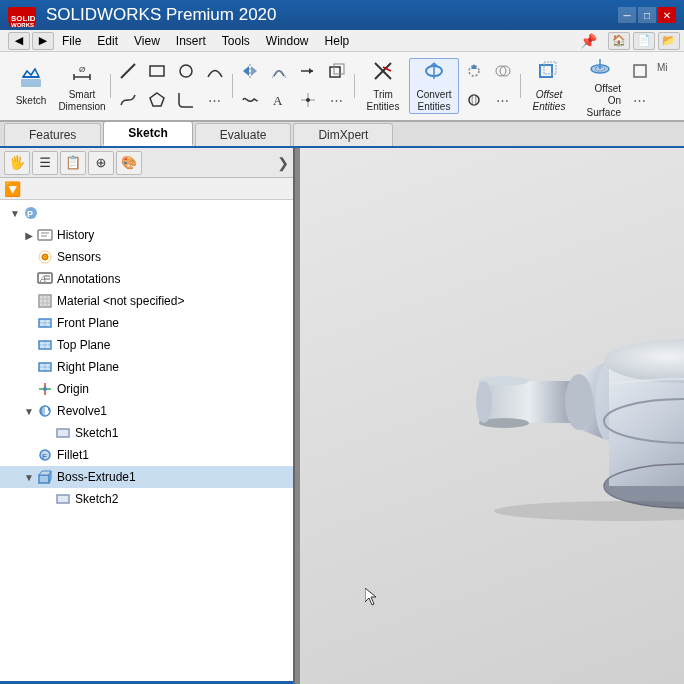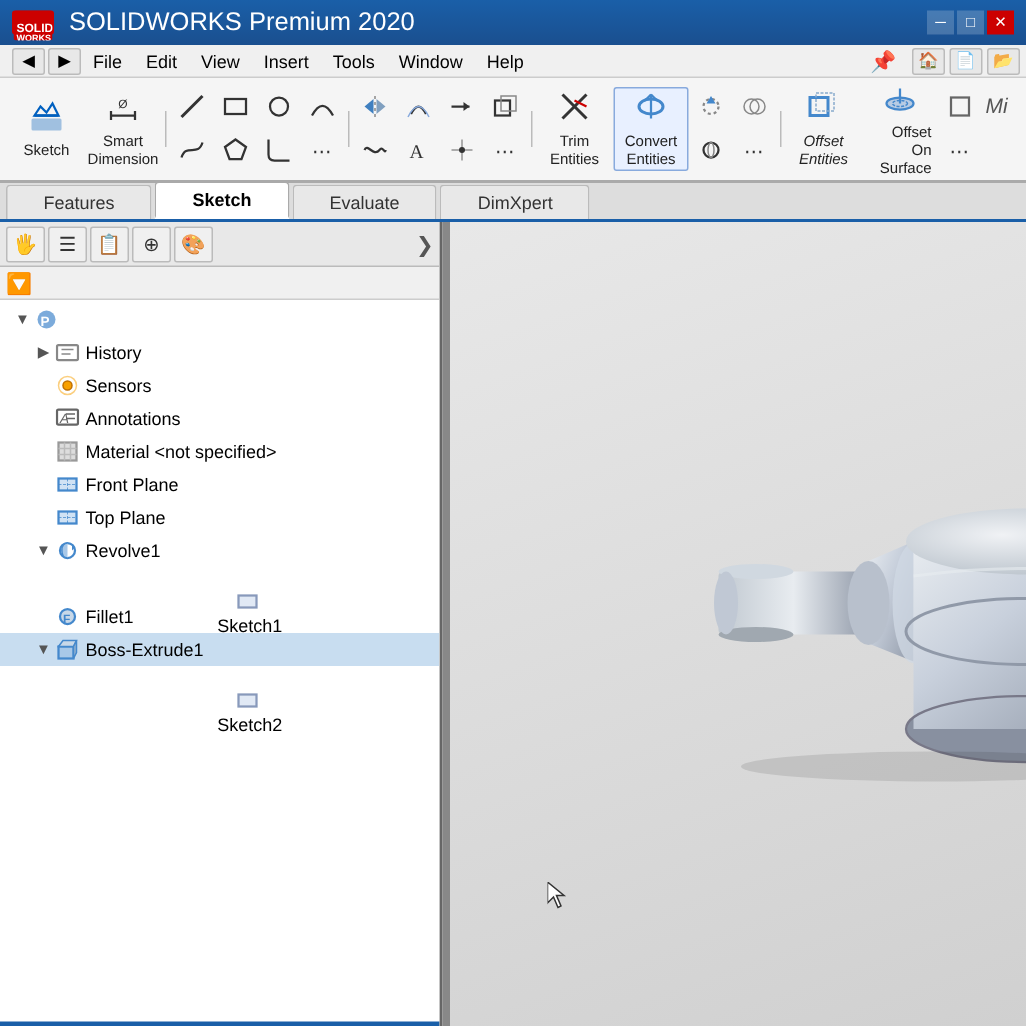--- a/index.html
+++ b/index.html
@@ -287,21 +287,21 @@
       align-items: center;
       justify-content: center;
       font-size: 13px;
       flex-shrink: 0;
       margin-right: 3px;
     }
     .tree-label {
       font-size: 12px;
     }
     .indent-1 { padding-left: 22px; }
-    .indent-2 { padding-left: 40px; flex-direction: column; }
+    .indent-2 { padding-left: 40px; }
 
     
     #resize-handle {
       width: 5px;
       background: #888;
       cursor: col-resize;
     }
 
     
     #view-area {
@@ -587,21 +587,21 @@
             <rect x="3" y="3" width="12" height="12" fill="none" stroke="#666" stroke-width="1.5"></rect>
           </svg>
       </div>
       <div class="toolbar-btn" style="min-width:26px; height:26px;">
         <svg width="18" height="18" viewBox="0 0 18 18">
             <text x="2" y="14" font-size="13" fill="#333">⋯</text>
           </svg>
       </div>
     </div>
 
-    <div style="font-size:14px; color:#555; padding:2px; align-self:flex-start; margin-top:4px;font-style:italic;">Mi</div>
+    <div style="font-size:10px; color:#555; padding:2px; align-self:flex-start; margin-top:4px;">Mi</div>
   </div>
 </div>
 
 <div id="tab-strip">
   <div class="tab">Features</div>
   <div class="tab active">Sketch</div>
   <div class="tab">Evaluate</div>
   <div class="tab">DimXpert</div>
 </div>
 
@@ -701,21 +701,43 @@
         <span class="tree-icon">
           <svg width="16" height="16" viewBox="0 0 16 16">
             <rect x="2" y="4" width="12" height="8" fill="rgba(100,160,220,0.3)" stroke="#4488cc" stroke-width="1.5"></rect>
             <line x1="8" y1="4" x2="8" y2="12" stroke="#4488cc" stroke-width="0.5" stroke-dasharray="2,1"></line>
             <line x1="2" y1="8" x2="14" y2="8" stroke="#4488cc" stroke-width="0.5" stroke-dasharray="2,1"></line>
           </svg>
         </span>
         <span class="tree-label">Top Plane</span>
       </div>
 
-
+      <div class="tree-item indent-1">
+        <span class="tree-expand"></span>
+        <span class="tree-icon">
+          <svg width="16" height="16" viewBox="0 0 16 16">
+            <rect x="2" y="4" width="12" height="8" fill="rgba(100,160,220,0.3)" stroke="#4488cc" stroke-width="1.5"></rect>
+            <line x1="8" y1="4" x2="8" y2="12" stroke="#4488cc" stroke-width="0.5" stroke-dasharray="2,1"></line>
+            <line x1="2" y1="8" x2="14" y2="8" stroke="#4488cc" stroke-width="0.5" stroke-dasharray="2,1"></line>
+          </svg>
+        </span>
+        <span class="tree-label">Right Plane</span>
+      </div>
+
+      <div class="tree-item indent-1">
+        <span class="tree-expand"></span>
+        <span class="tree-icon">
+          <svg width="16" height="16" viewBox="0 0 16 16">
+            <line x1="8" y1="2" x2="8" y2="14" stroke="#cc4444" stroke-width="1.5"></line>
+            <line x1="2" y1="8" x2="14" y2="8" stroke="#44aa44" stroke-width="1.5"></line>
+            <circle cx="8" cy="8" r="2" fill="#4488cc"></circle>
+          </svg>
+        </span>
+        <span class="tree-label">Origin</span>
+      </div>
 
       <div class="tree-item indent-1">
         <span class="tree-expand">▼</span>
         <span class="tree-icon">
           <svg width="16" height="16" viewBox="0 0 16 16">
             <circle cx="8" cy="8" r="5" fill="none" stroke="#4488cc" stroke-width="1.5"></circle>
             <path d="M8 3 C3 3 3 13 8 13" fill="#a8c8e8" stroke="#4488cc" stroke-width="1"></path>
             <path d="M13 6 L11 4 L11 8 Z" fill="#4488cc"></path>
           </svg>
         </span>

